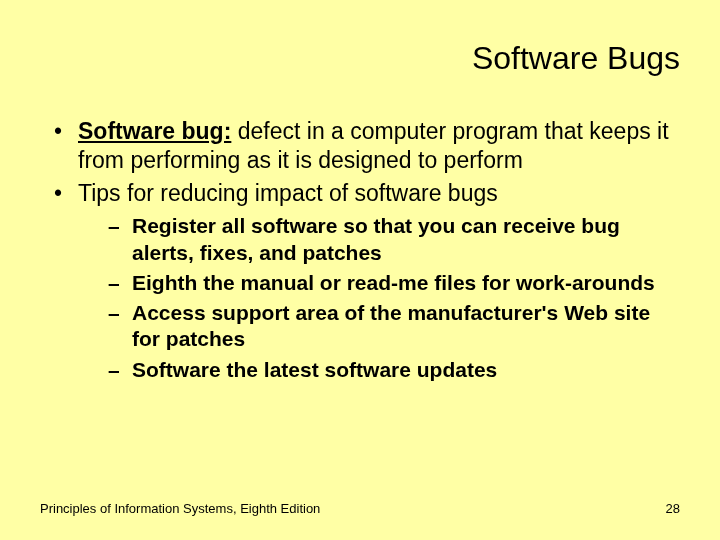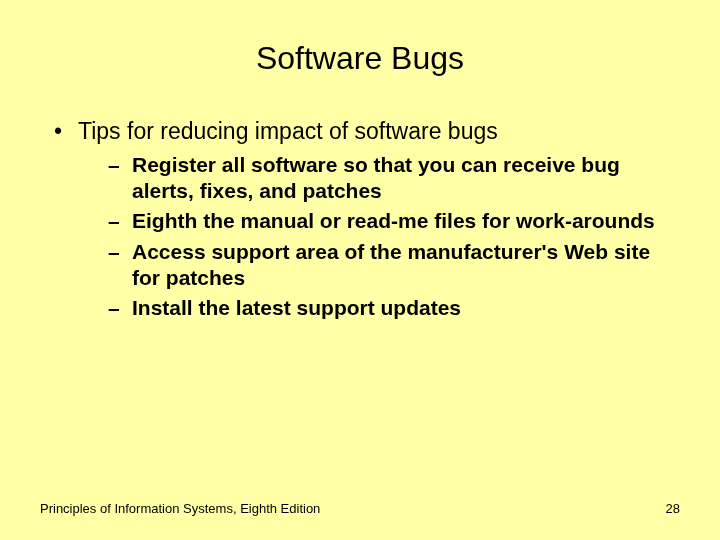--- a/index.html
+++ b/index.html
@@ -15,21 +15,21 @@
     position: relative;
     box-sizing: border-box;
   }
   .slide {
     width: 100%;
     height: 100%;
     box-sizing: border-box;
     padding: 30px 40px 0 40px;
   }
   .title {
-    text-align: center;
+    text-align: right;
     font-size: 32px;
     font-weight: normal;
     margin: 10px 0 40px 0;
   }
   ul.level1 {
     list-style: none;
     padding: 0;
     margin: 0 0 0 10px;
     font-size: 23px;
     line-height: 1.25;
@@ -79,26 +79,29 @@
   }
 </style>
 </head>
 <body>
 
 <div class="slide">
   <h1 class="title">Software Bugs</h1>
 
   <ul class="level1">
     <li>
+      <span class="term">Software bug:</span><span> defect in a computer program that keeps it from performing as it is designed to perform</span>
+    </li>
+    <li>
       <span>Tips for reducing impact of software bugs</span>
       <ul class="level2">
         <li>Register all software so that you can receive bug alerts, fixes, and patches</li>
         <li>Eighth the manual or read-me files for work-arounds</li>
         <li>Access support area of the manufacturer's Web site for patches</li>
-        <li>Install the latest support updates</li>
+        <li>Software the latest software updates</li>
       </ul>
     </li>
   </ul>
 
   <div class="footer">
     <span>Principles of Information Systems, Eighth Edition</span>
     <span>28</span>
   </div>
 </div>
 

